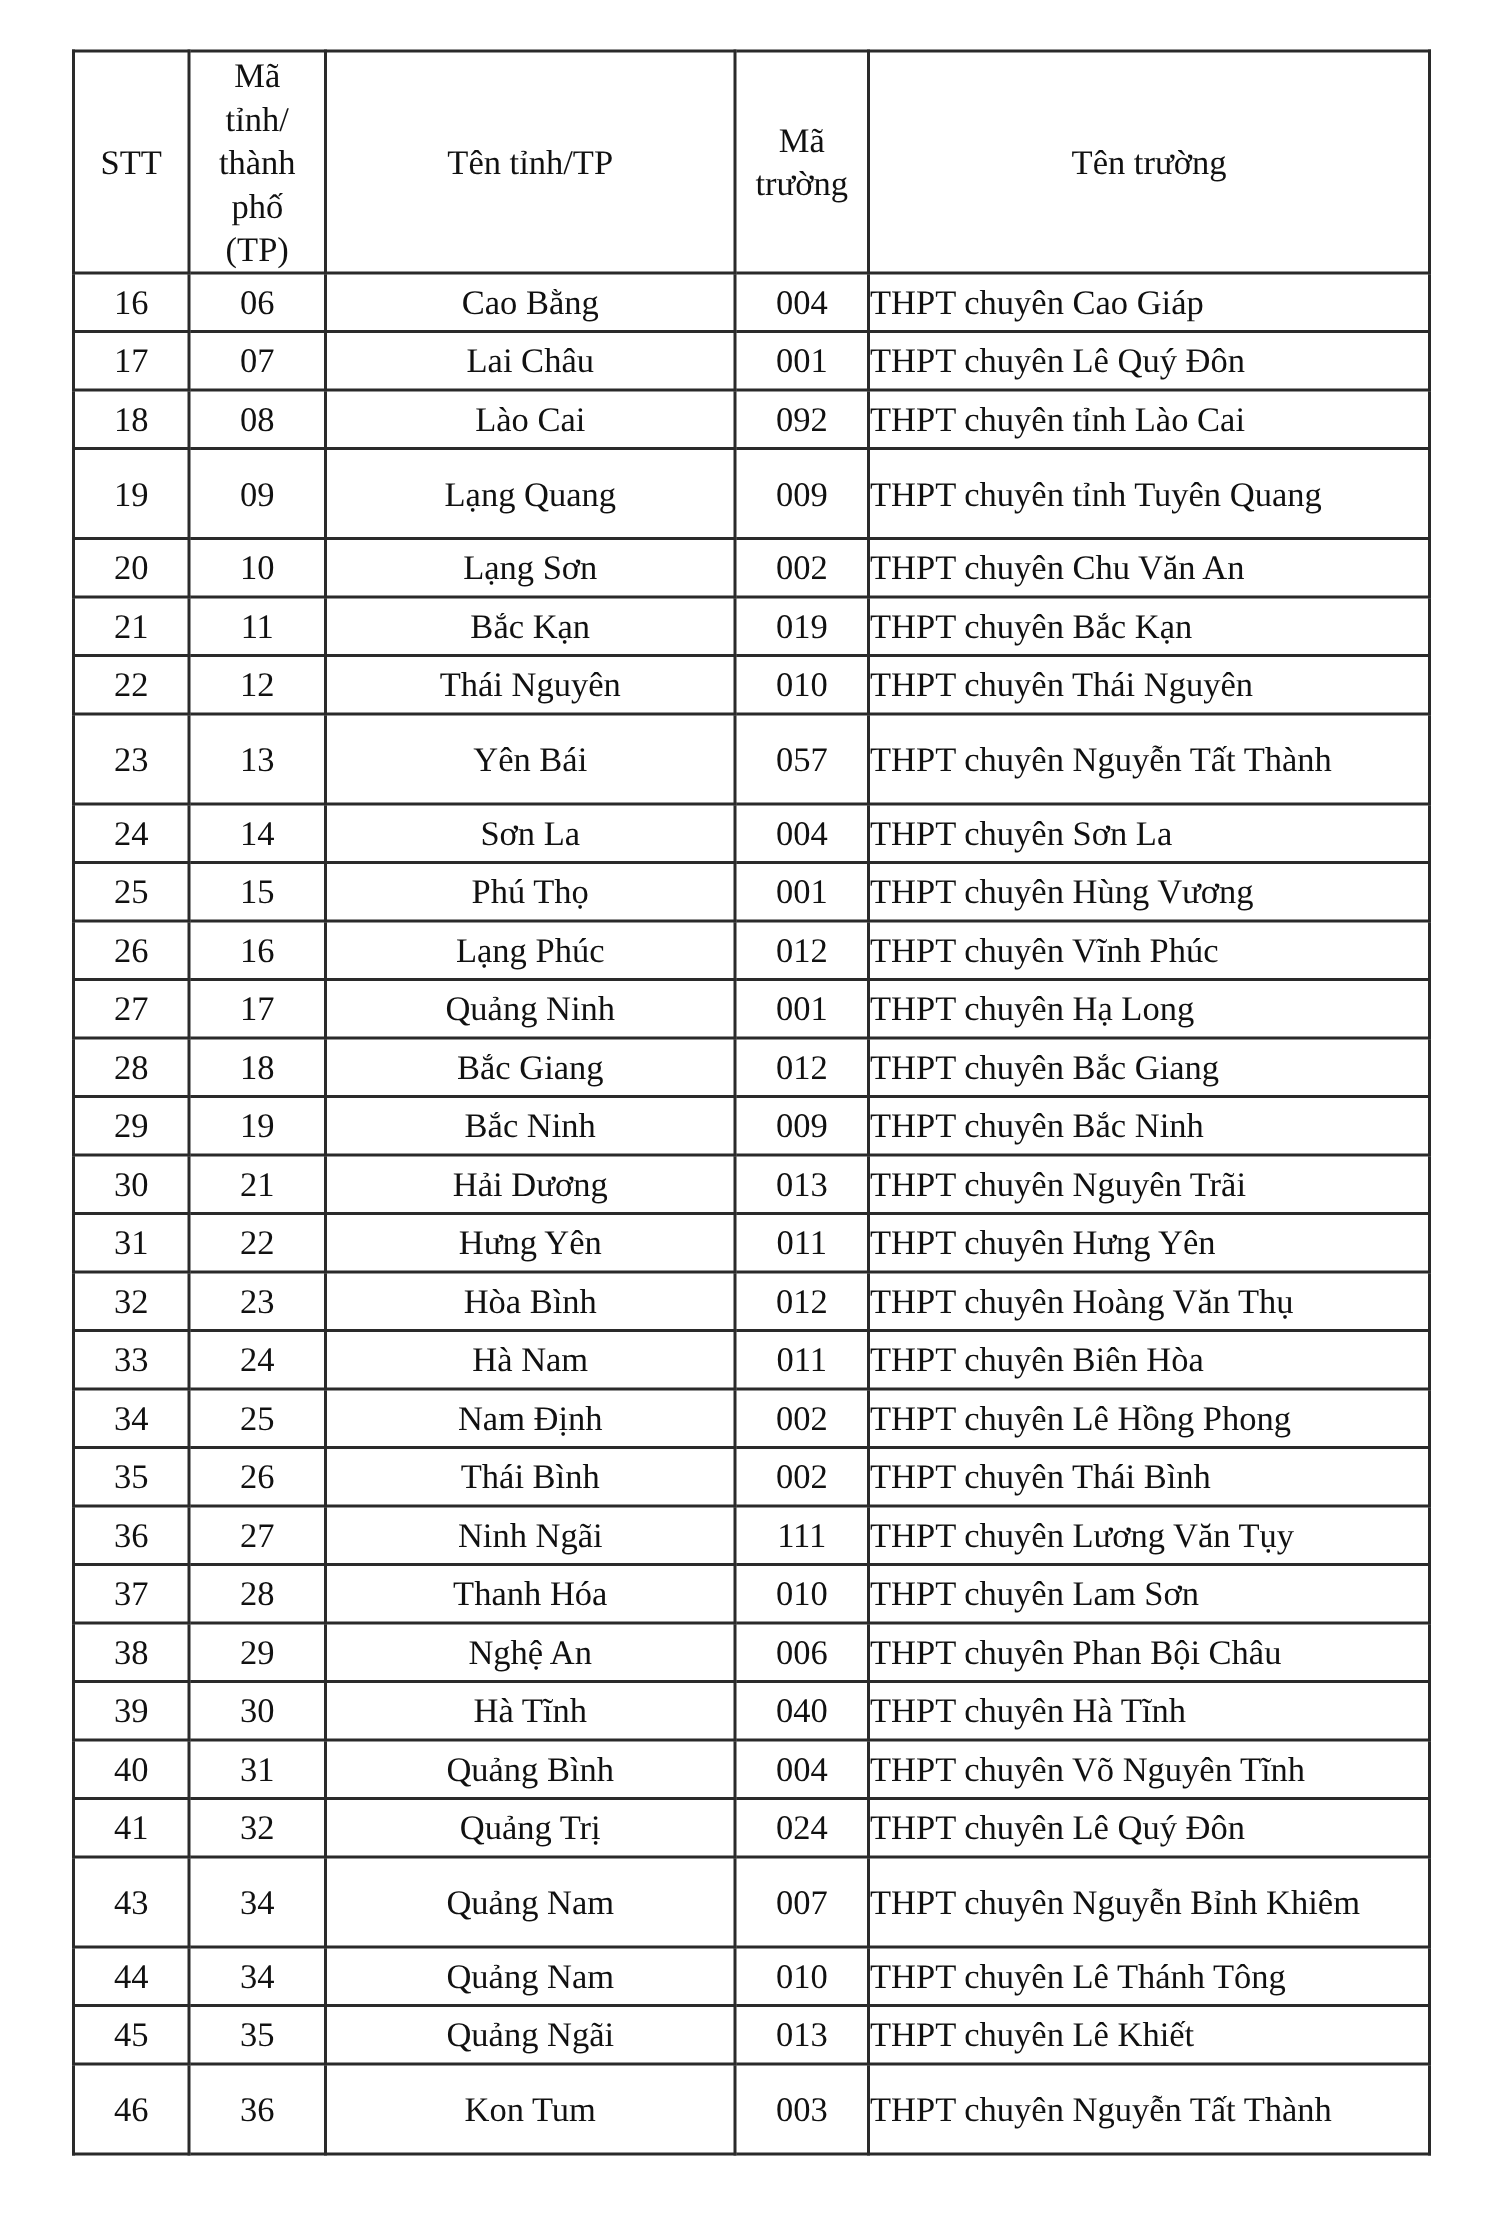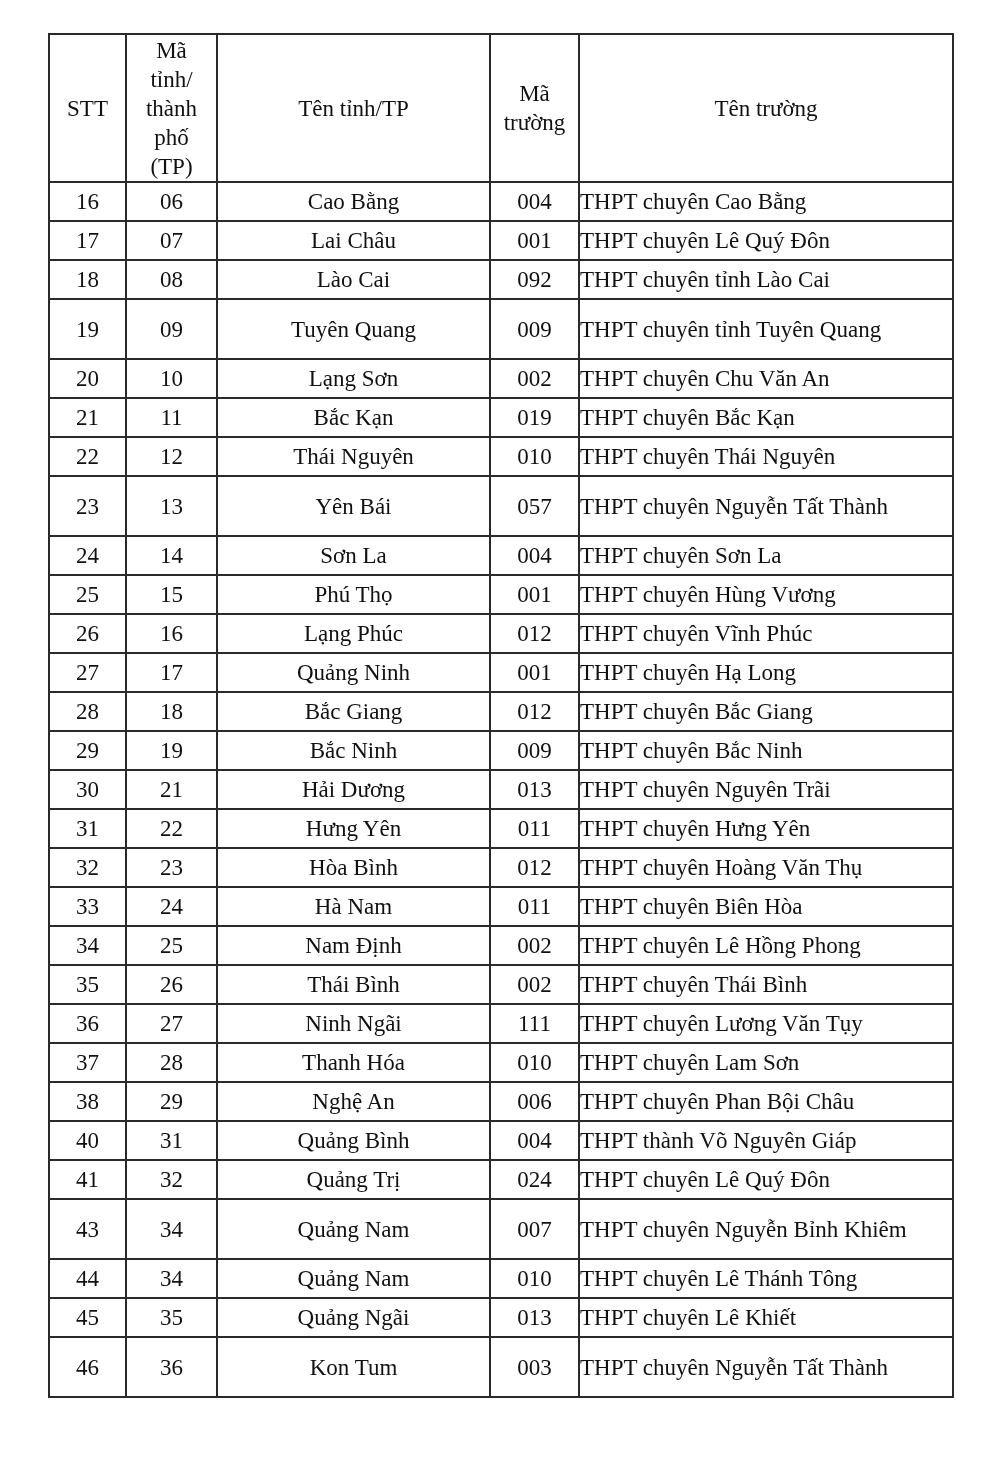--- a/index.html
+++ b/index.html
@@ -41,40 +41,40 @@
       </th>
       <th>Tên trường</th>
     </tr>
   </thead>
   <tbody id="tbody">
       <tr>
         <td class="c">16</td>
         <td class="c">06</td>
         <td class="c">Cao Bằng</td>
         <td class="c">004</td>
-        <td class="l">THPT chuyên Cao Bằng</td>
+        <td class="l">THPT chuyên Cao Giáp</td>
       </tr>
       <tr>
         <td class="c">17</td>
         <td class="c">07</td>
         <td class="c">Lai Châu</td>
         <td class="c">001</td>
         <td class="l">THPT chuyên Lê Quý Đôn</td>
       </tr>
       <tr>
         <td class="c">18</td>
         <td class="c">08</td>
         <td class="c">Lào Cai</td>
         <td class="c">092</td>
         <td class="l">THPT chuyên tỉnh Lào Cai</td>
       </tr>
       <tr class="tall">
         <td class="c">19</td>
         <td class="c">09</td>
-        <td class="c">Tuyên Quang</td>
+        <td class="c">Lạng Quang</td>
         <td class="c">009</td>
         <td class="l">THPT chuyên tỉnh Tuyên Quang</td>
       </tr>
       <tr>
         <td class="c">20</td>
         <td class="c">10</td>
         <td class="c">Lạng Sơn</td>
         <td class="c">002</td>
         <td class="l">THPT chuyên Chu Văn An</td>
       </tr>
@@ -198,25 +198,32 @@
         <td class="l">THPT chuyên Lam Sơn</td>
       </tr>
       <tr>
         <td class="c">38</td>
         <td class="c">29</td>
         <td class="c">Nghệ An</td>
         <td class="c">006</td>
         <td class="l">THPT chuyên Phan Bội Châu</td>
       </tr>
       <tr>
+        <td class="c">39</td>
+        <td class="c">30</td>
+        <td class="c">Hà Tĩnh</td>
+        <td class="c">040</td>
+        <td class="l">THPT chuyên Hà Tĩnh</td>
+      </tr>
+      <tr>
         <td class="c">40</td>
         <td class="c">31</td>
         <td class="c">Quảng Bình</td>
         <td class="c">004</td>
-        <td class="l">THPT thành Võ Nguyên Giáp</td>
+        <td class="l">THPT chuyên Võ Nguyên Tĩnh</td>
       </tr>
       <tr>
         <td class="c">41</td>
         <td class="c">32</td>
         <td class="c">Quảng Trị</td>
         <td class="c">024</td>
         <td class="l">THPT chuyên Lê Quý Đôn</td>
       </tr>
       <tr class="tall">
         <td class="c">43</td>

